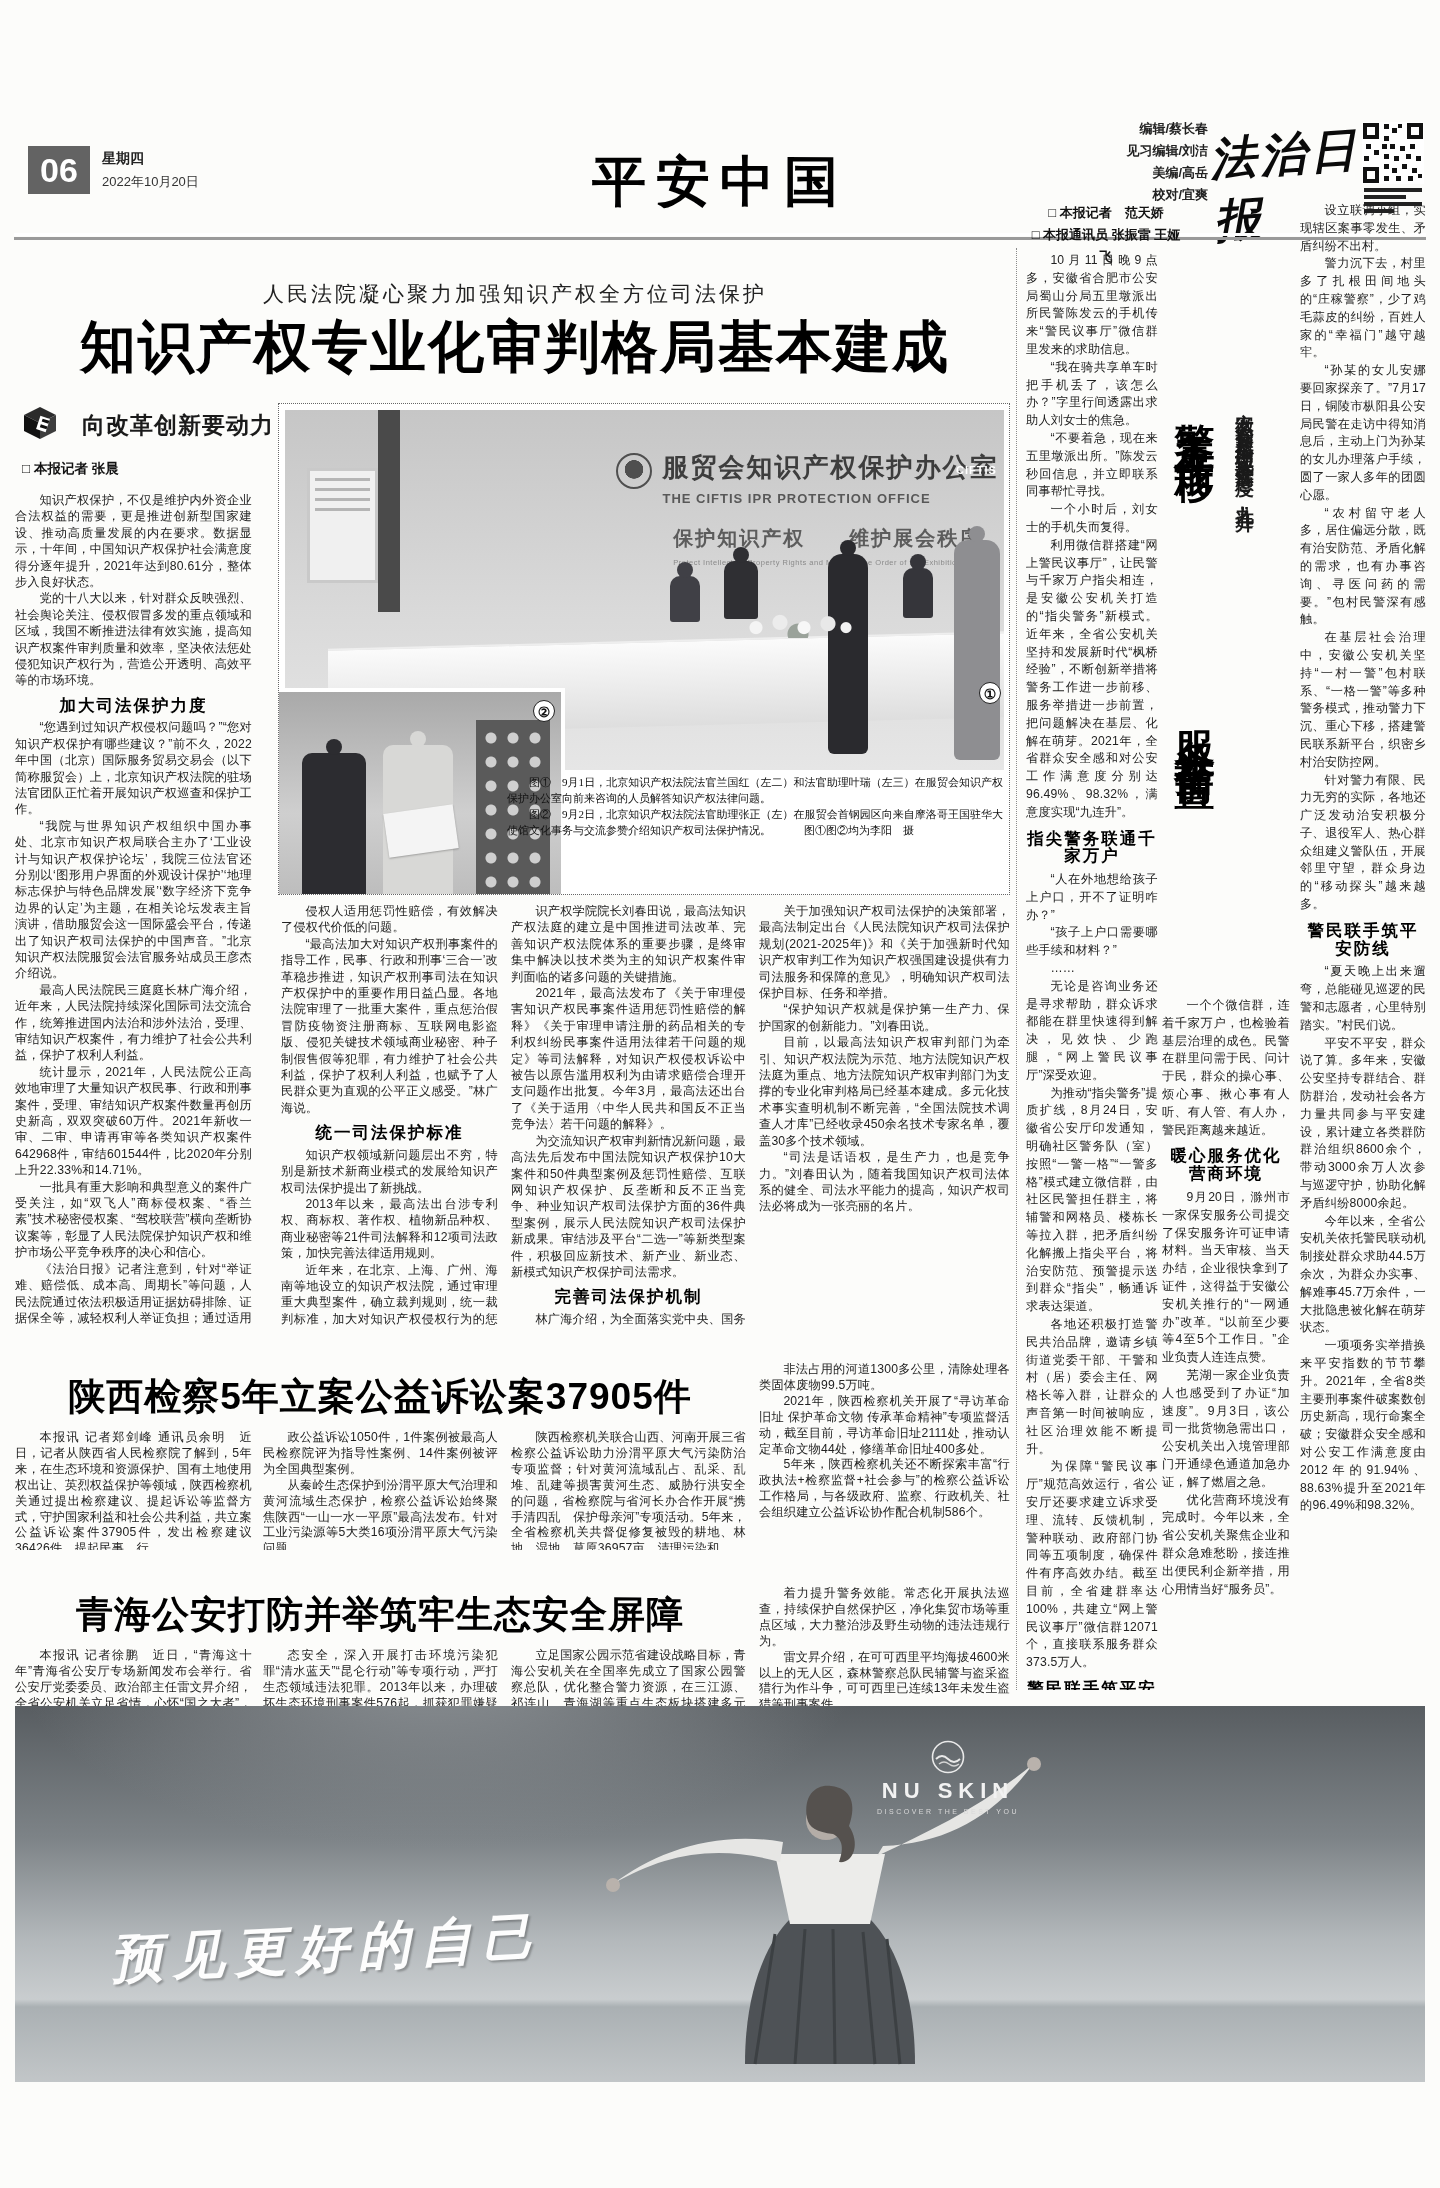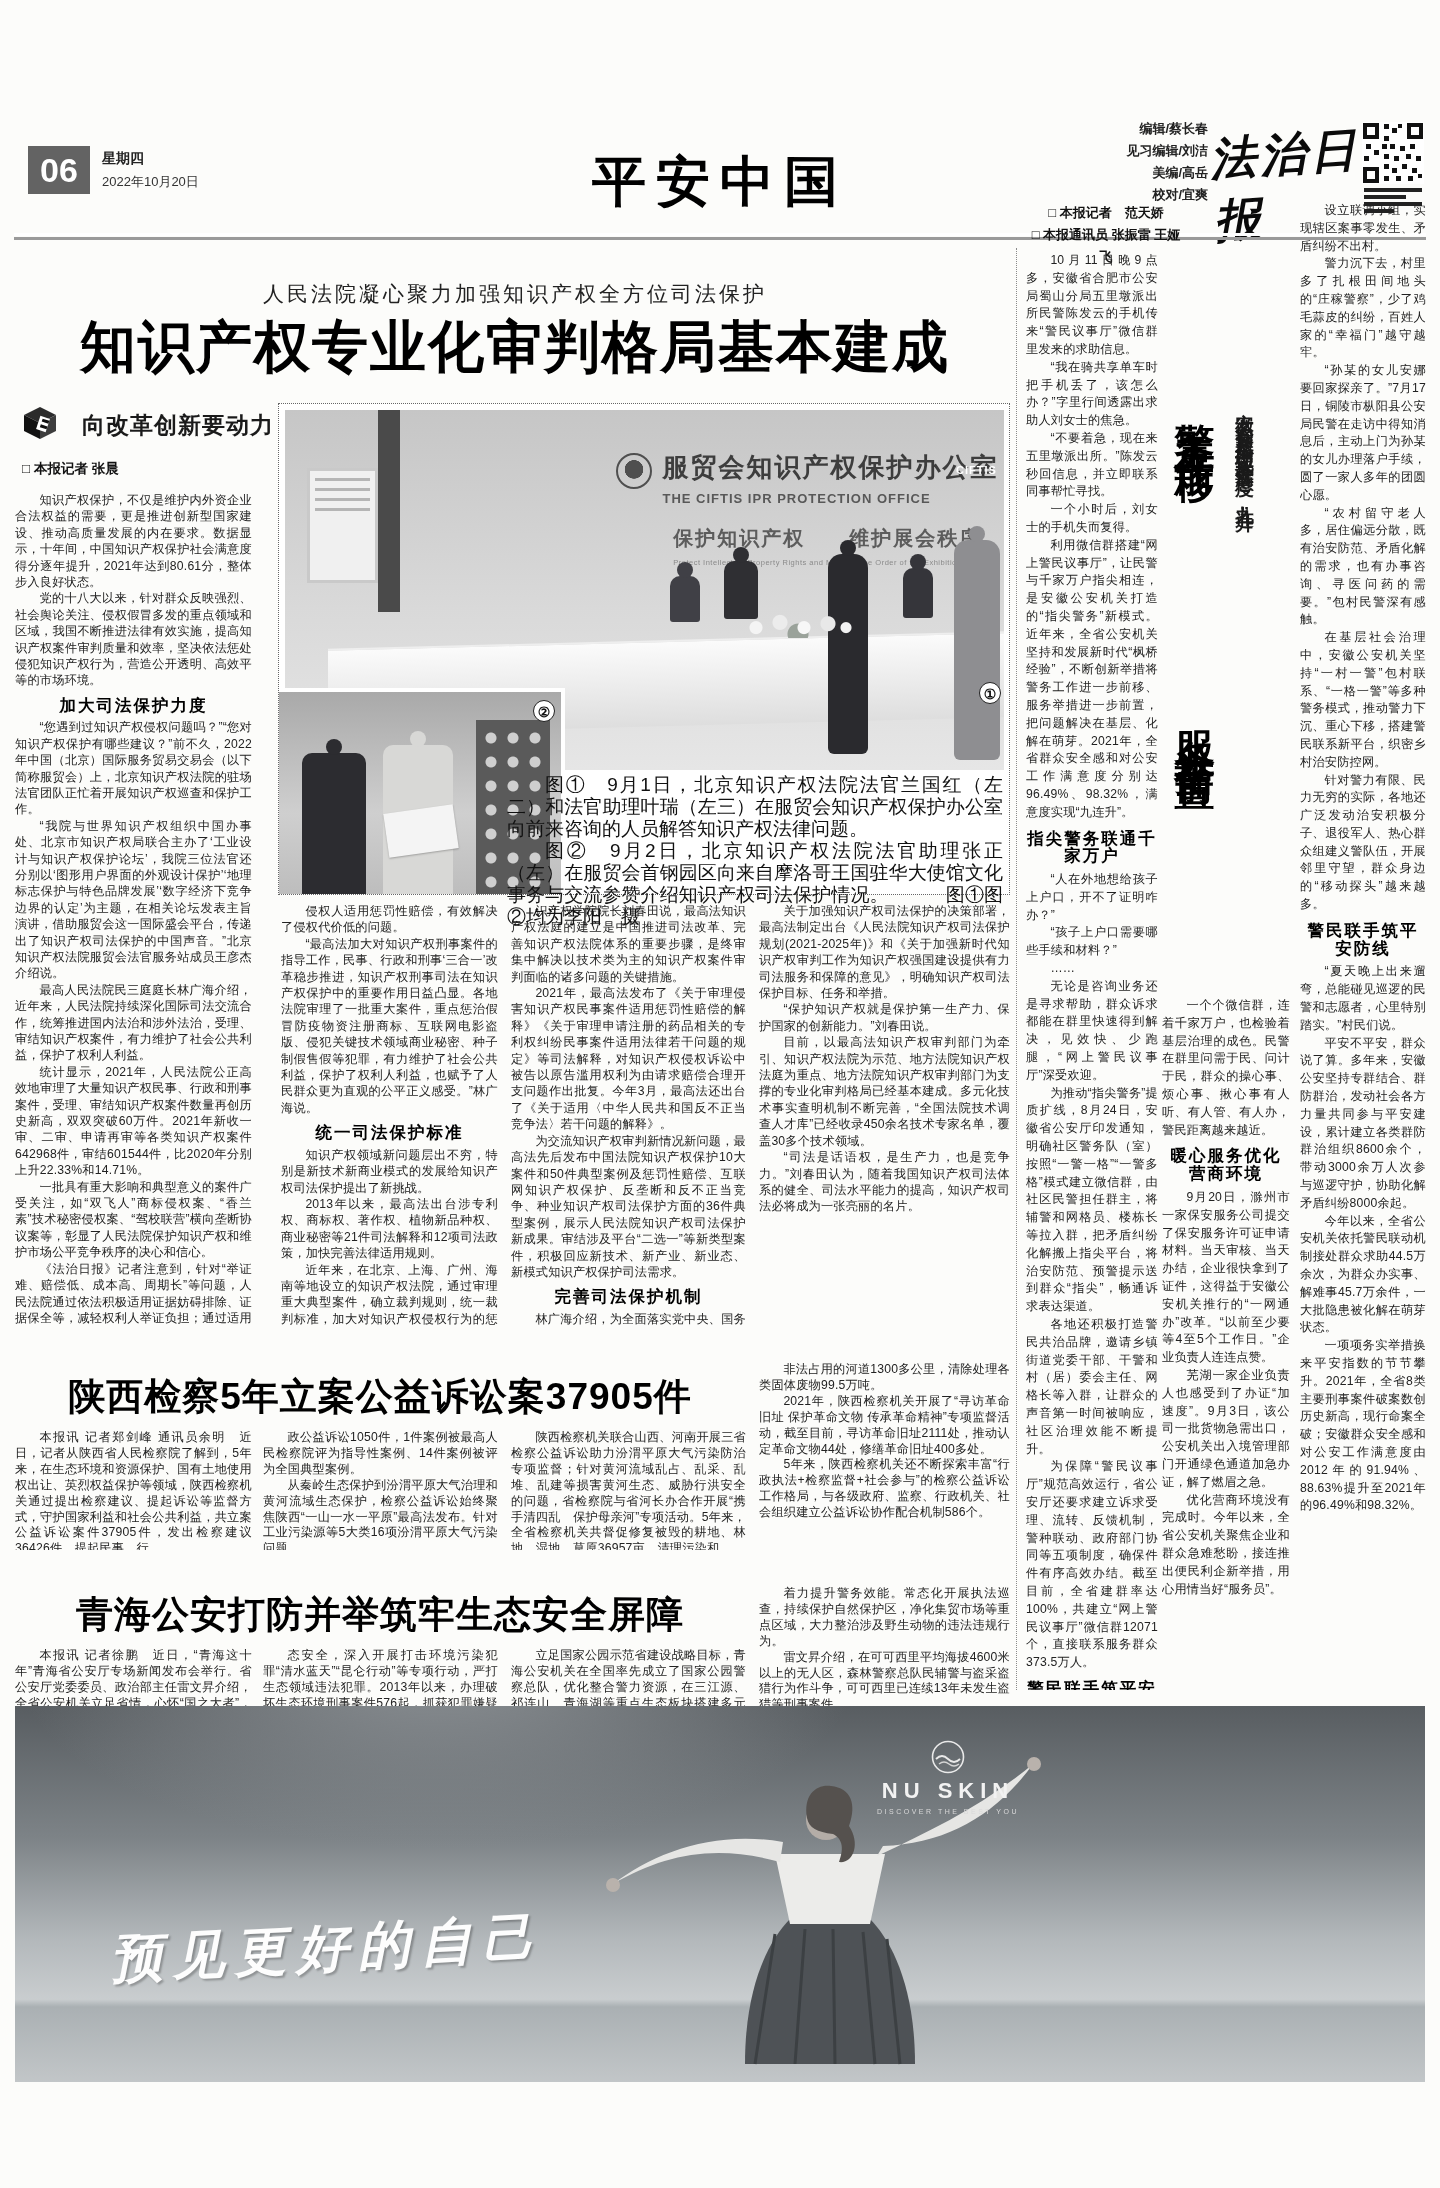--- a/index.html
+++ b/index.html
@@ -65,22 +65,22 @@
   .photo2{position:absolute;left:0px;top:284px;width:286px;height:206px;overflow:hidden;
           border-top:4px solid #fff;border-right:4px solid #fff;
           background:linear-gradient(180deg,#a9a9a9,#cfcfcf 60%,#bdbdbd);}
   .stand{position:absolute;right:4%;top:14%;width:26%;height:86%;background:#5a5a5a;
          background-image:radial-gradient(circle at 50% 50%,#cfcfcf 0 5px,transparent 6px);
          background-size:22px 24px;background-position:4px 6px;}
   .broch{position:absolute;left:38%;top:58%;width:70px;height:44px;background:#f4f4f4;transform:rotate(-8deg);
          box-shadow:0 1px 2px #00000044;}
   .circ{position:absolute;width:22px;height:22px;border-radius:50%;background:#fff;border:1px solid #222;
         font-size:14px;font-weight:bold;color:#111;text-align:center;line-height:22px;}
-  .caps{position:absolute;left:228px;top:370px;width:496px;font-family:Liberation Sans, sans-serif;
-        font-size:19px;line-height:22px;color:#111;text-align:justify;}
+  .caps{position:absolute;left:228px;top:370px;width:496px;font-family:Liberation Serif, serif;
+        font-size:11px;line-height:16px;color:#111;text-align:justify;}
   .caps p{margin:0;text-indent:2em;}
   
   .vdiv{position:absolute;left:1016px;top:248px;height:1442px;border-left:1px dotted #8a8a8a;}
   .a-byline{position:absolute;left:1026px;top:202px;width:160px;font-size:13px;font-weight:bold;line-height:22px;color:#111;text-align:center;}
   .c-anA{left:1026px;top:252px;width:132px;height:1438px;line-height:17.8px;}
   .c-anB{left:1162px;top:997px;width:128px;height:692px;line-height:17.8px;}
   .c-anR{left:1300px;top:202px;width:126px;height:1488px;line-height:17.8px;}
   .vhead{position:absolute;writing-mode:vertical-rl;text-orientation:upright;font-weight:900;color:#000;}
   .vh1{left:1168px;top:392px;height:302px;font-size:40px;letter-spacing:8px;}
   .vh2{left:1168px;top:700px;height:302px;font-size:40px;letter-spacing:8px;}

